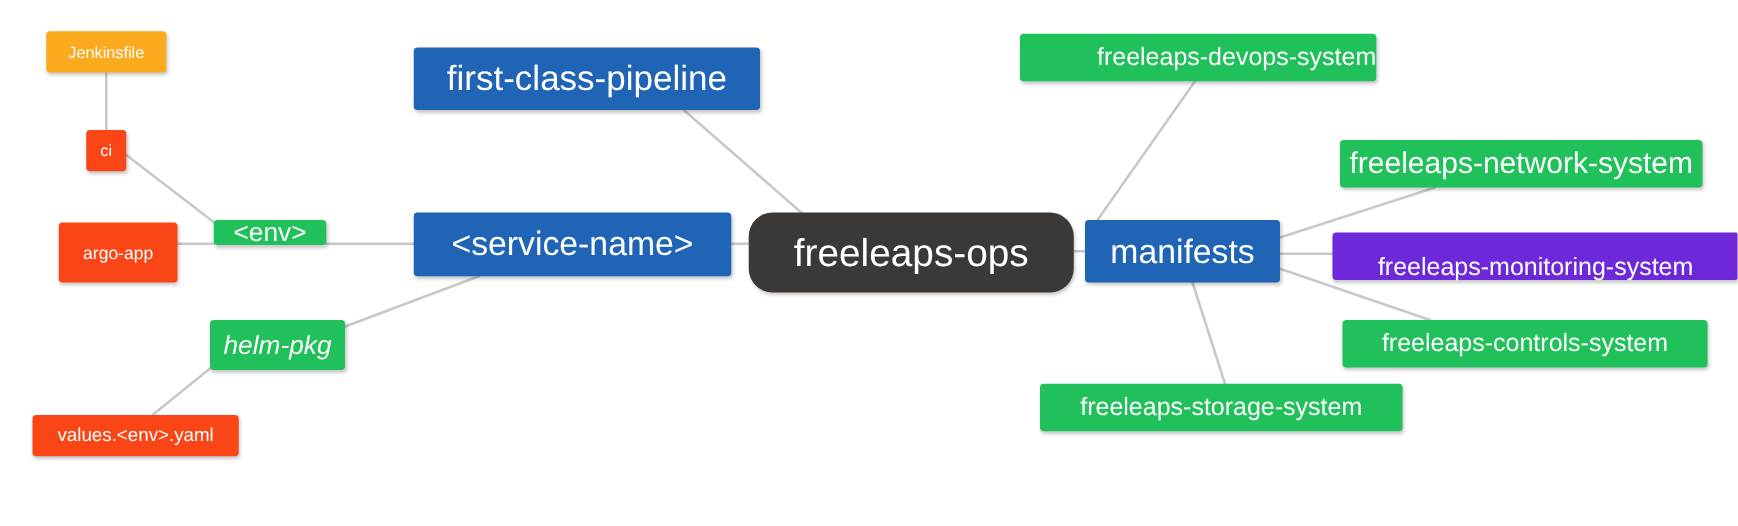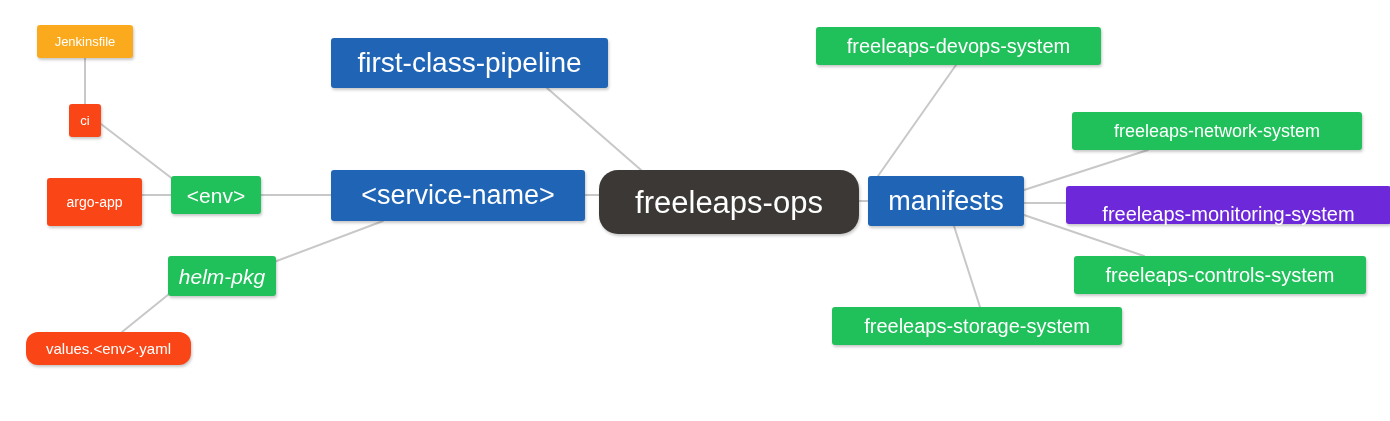--- a/index.html
+++ b/index.html
@@ -72,46 +72,46 @@
   <div id="node-layer">
       <div class="node n-orange" style="left: 21px; top: 25px; width: 96px; height: 33px; background: rgb(251, 170, 30);">
         <span class="node-label" style="font-size: 13px;">Jenkinsfile</span>
       </div>
       <div class="node n-red" style="left: 53px; top: 104px; width: 32px; height: 33px; background: rgb(250, 70, 22);">
         <span class="node-label" style="font-size: 13px;">ci</span>
       </div>
       <div class="node n-red" style="left: 31px; top: 178px; width: 95px; height: 48px; background: rgb(250, 70, 22);">
         <span class="node-label" style="font-size: 14px;">argo-app</span>
       </div>
-      <div class="node n-green" style="left: 155px; top: 176px; width: 90px; height: 38px; background: rgb(32, 192, 90);">
+      <div class="node n-green" style="left: 155px; top: 176px; width: 90px; height: 20px; background: rgb(32, 192, 90);">
         <span class="node-label" style="font-size: 21px;">&lt;env&gt;</span>
       </div>
       <div class="node n-green" style="left: 152px; top: 256px; width: 108px; height: 40px; background: rgb(32, 192, 90);">
         <span class="node-label" style="font-size: 21px; font-style: italic;">helm-pkg</span>
       </div>
-      <div class="node n-red" style="left: 10px; top: 332px; width: 165px; height: 33px; background: rgb(250, 70, 22); border-radius: 12px;">
+      <div class="node n-red" style="left: 10px; top: 332px; width: 165px; height: 33px; background: rgb(250, 70, 22);">
         <span class="node-label" style="font-size: 15px;">values.&lt;env&gt;.yaml</span>
       </div>
       <div class="node n-blue" style="left: 315px; top: 38px; width: 277px; height: 50px; background: rgb(31, 100, 181);">
         <span class="node-label" style="font-size: 28px;">first-class-pipeline</span>
       </div>
       <div class="node n-blue" style="left: 315px; top: 170px; width: 254px; height: 51px; background: rgb(31, 100, 181);">
         <span class="node-label" style="font-size: 27px;">&lt;service-name&gt;</span>
       </div>
       <div class="node n-root" style="left: 583px; top: 170px; width: 260px; height: 64px; background: rgb(59, 56, 54); border-radius: 19px;">
         <span class="node-label" style="font-size: 31px;">freeleaps-ops</span>
       </div>
       <div class="node n-blue" style="left: 852px; top: 176px; width: 156px; height: 50px; background: rgb(31, 100, 181);">
         <span class="node-label" style="font-size: 27px;">manifests</span>
       </div>
-      <div class="node n-green" style="left: 800px; top: 27px; width: 285px; height: 38px; background: rgb(32, 192, 90);">
+      <div class="node n-green" style="left: 800px; top: 27px; width: 285px; height: 38px; background: rgb(32, 192, 90); justify-content: flex-end;">
         <span class="node-label" style="font-size: 20px;">freeleaps-devops-system</span>
       </div>
       <div class="node n-green" style="left: 1056px; top: 112px; width: 290px; height: 38px; background: rgb(32, 192, 90);">
-        <span class="node-label" style="font-size: 18px;">freeleaps-network-system</span>
+        <span class="node-label" style="font-size: 24px;">freeleaps-network-system</span>
       </div>
       <div class="node n-green" style="left: 1050px; top: 186px; width: 325px; height: 38px; background: #6d28d9; align-items: flex-end;">
         <span class="node-label" style="font-size: 20px;">freeleaps-monitoring-system</span>
       </div>
       <div class="node n-green" style="left: 1058px; top: 256px; width: 292px; height: 38px; background: rgb(32, 192, 90);">
         <span class="node-label" style="font-size: 20px;">freeleaps-controls-system</span>
       </div>
       <div class="node n-green" style="left: 816px; top: 307px; width: 290px; height: 38px; background: rgb(32, 192, 90);">
         <span class="node-label" style="font-size: 20px;">freeleaps-storage-system</span>
       </div>

